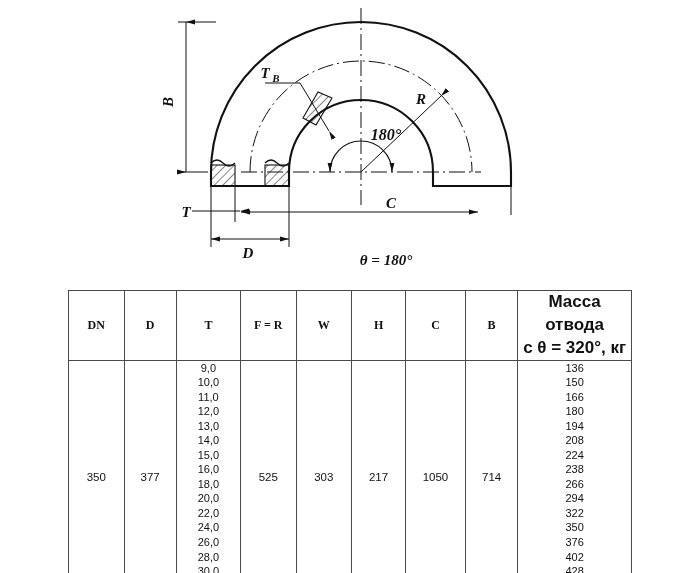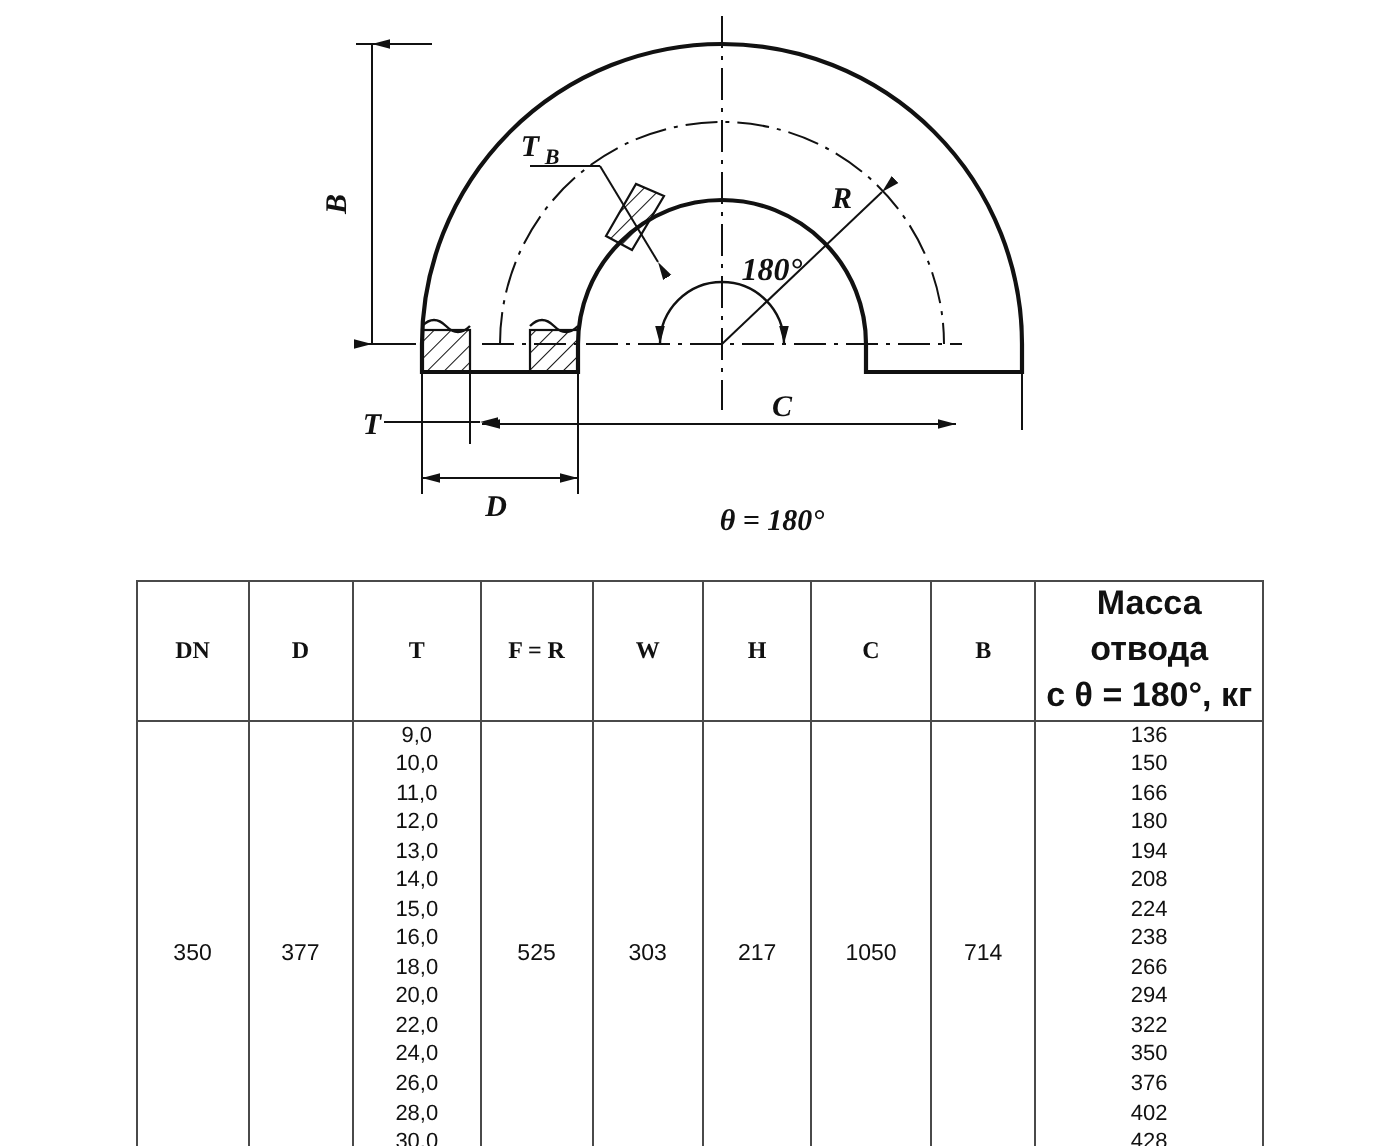--- a/index.html
+++ b/index.html
@@ -225,21 +225,21 @@
         <th class="col-dn">DN</th>
         <th class="col-d">D</th>
         <th class="col-t">T</th>
         <th class="col-fr">F = R</th>
         <th class="col-w">W</th>
         <th class="col-h">H</th>
         <th class="col-c">C</th>
         <th class="col-b">B</th>
         <th class="col-m mass-head">
           <div>Масса отвода</div>
-          <div>с θ = 180°, кг</div>
+          <div>с θ = 320°, кг</div>
         </th>
       </tr>
     </thead>
     <tbody>
       <tr>
         <td>350</td>
         <td>377</td>
         <td>
           <div class="stack">9,0
 10,0

